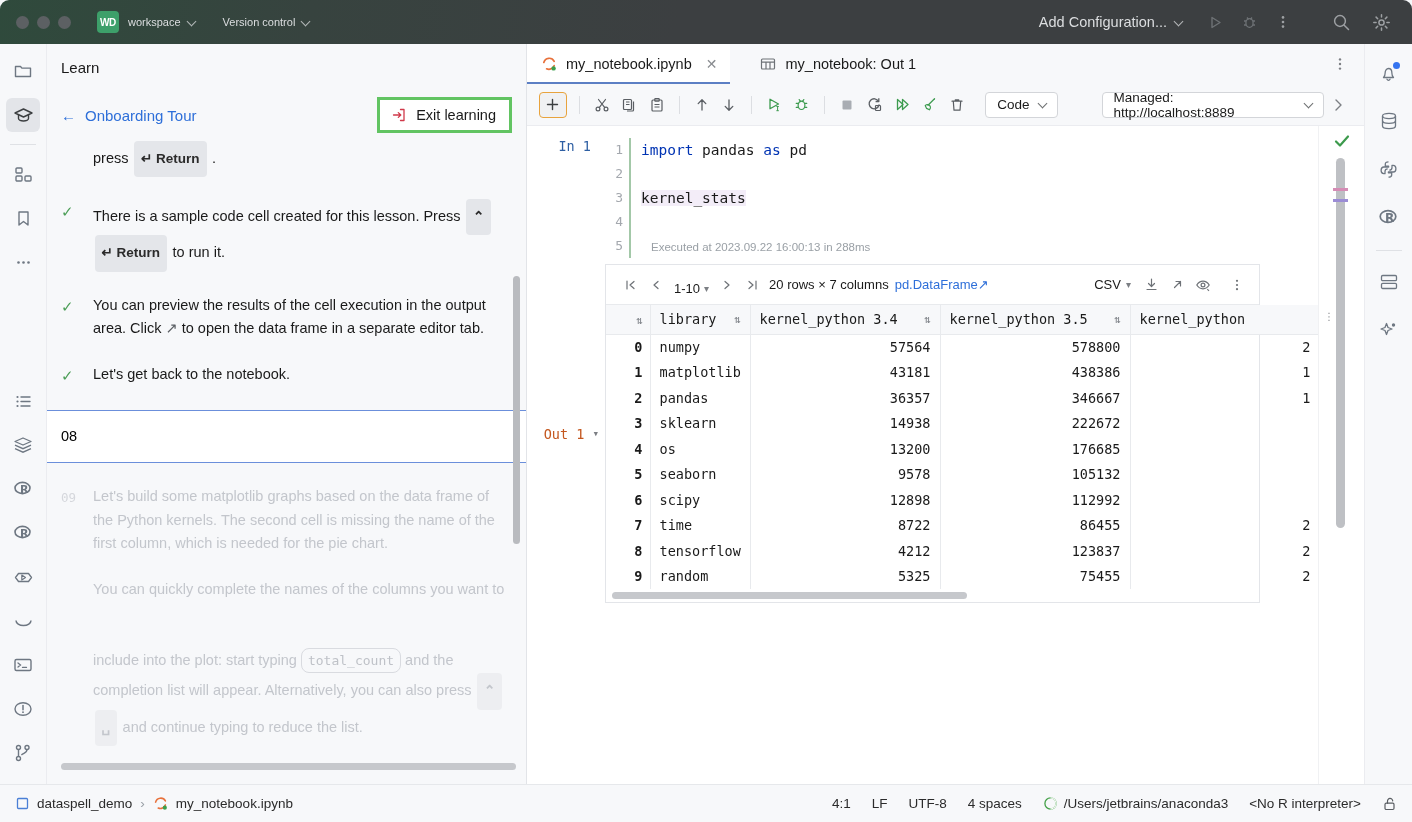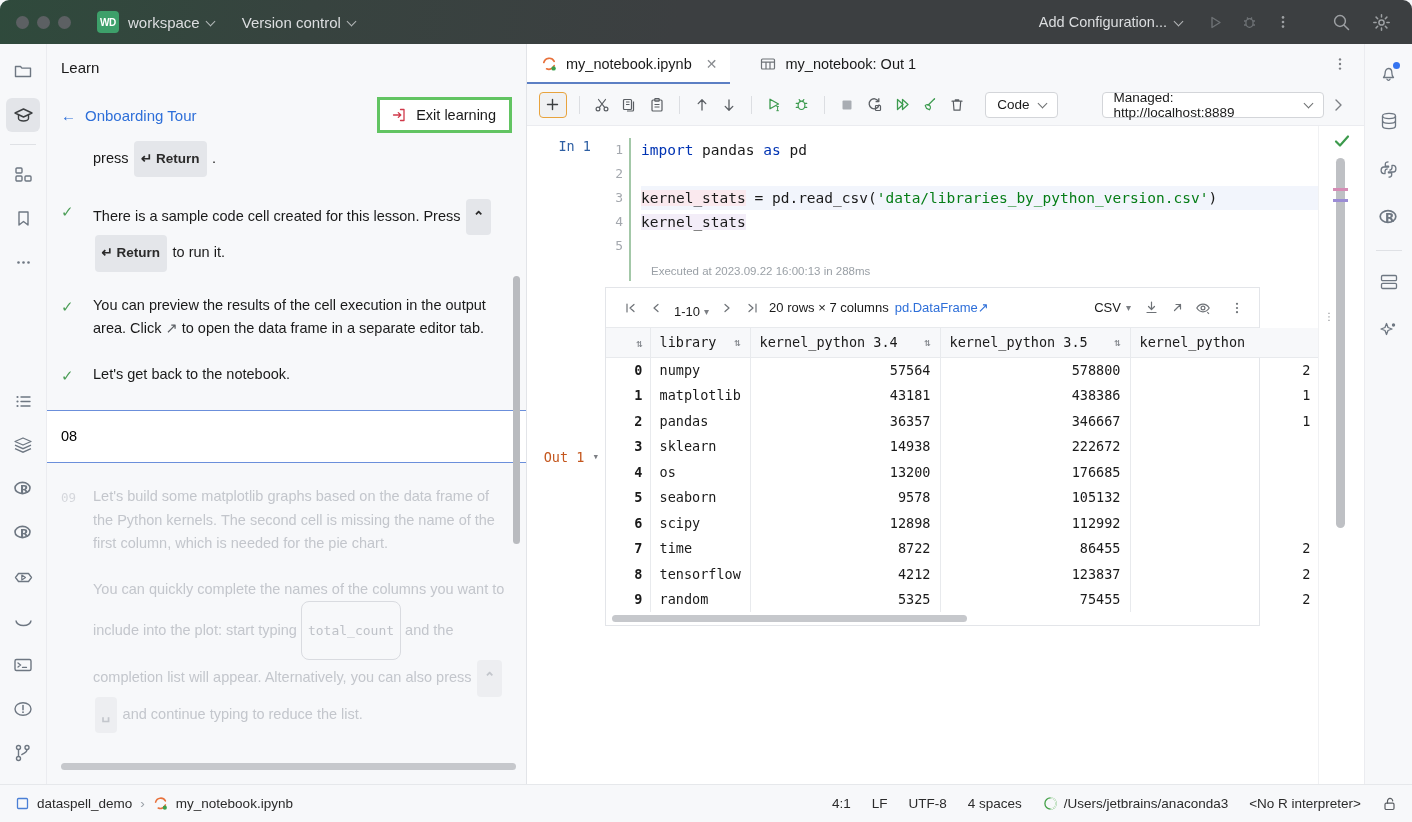--- a/index.html
+++ b/index.html
@@ -22,21 +22,21 @@
   }
   .traffic { display: flex; gap: 8px; padding-left: 16px; align-items: center; }
   .dot { width: 13px; height: 13px; border-radius: 50%; background: #5C6063; }
   .wd-logo {
     width: 22px; height: 22px; border-radius: 4px;
     background: #3DA06A; color: #fff; font-size: 10px; font-weight: bold;
     display: flex; align-items: center; justify-content: center;
     margin-left: 26px; letter-spacing: -0.3px;
   }
   .tb-item {
-    color: #DCDEE0; font-size: 15px; margin-left: 9px;
+    color: #DCDEE0; font-size: 11px; margin-left: 9px;
     display: flex; align-items: center; gap: 7px; cursor: default;
   }
   .tb-item.spaced { margin-left: 26px; }
   .chev { display: inline-block; width: 9px; height: 9px; position: relative; opacity: .75; }
   .chev::after {
     content: ''; position: absolute; left: 0; top: 0px;
     width: 6px; height: 6px; border-right: 1.4px solid currentColor; border-bottom: 1.4px solid currentColor;
     transform: rotate(45deg);
   }
   .topright { margin-left: auto; display: flex; align-items: center; gap: 0px; padding-right: 14px; }
@@ -97,22 +97,23 @@
   .step-active {
     border: 1.5px solid #6B8FDB; background: #FFF;
     border-left: none; border-right: none;
     margin: 0 -18px 22px -14px; padding: 14px 18px 14px 14px;
   }
   .step-active .inner { display: flex; gap: 13px; line-height: 1.62; font-size: 14.5px; }
   .step-dim { color: #C3C6CC; }
   .step-dim .num { color: #D5D7DC; }
   .code-chip {
     display: inline-block; border: 1px solid #D9DBE0; border-radius: 8px;
-    padding: 18px 6px; font-family: "DejaVu Sans Mono", monospace; font-size: 13px;
+    padding: 1px 6px; font-family: "DejaVu Sans Mono", monospace; font-size: 13px;
     color: #BFC2C8;
+    margin-top: 47px;
   }
   .kbd.dim { background: #EDEEF1; color: #C3C6CC; }
   .vscroll {
     position: absolute; right: 6px; width: 7px; border-radius: 4px; background: #B9BBBF;
   }
   .hscroll {
     position: absolute; left: 14px; height: 7px; border-radius: 4px; background: #C6C8CC;
   }
 
   
@@ -588,21 +589,20 @@
               <div>1</div>
               <div>2</div>
               <div>3</div>
               <div>4</div>
               <div>5</div>
             </div>
             <div class="code-body">
               <div id="code-host">
                   <div class="cline"><span class="kw">import</span><span> pandas </span><span class="kw">as</span><span> pd</span></div>
                   <div class="cline">&nbsp;</div>
-                  <div class="cline hl"><span class="ident-hl">kernel_stats</span><span> = pd.read_csv(</span><span class="str">'data/libraries_by_python_version.csv'</span><span>)</span></div>
                   <div class="cline"><span class="ident-hl2">kernel_stats</span></div>
                   <div class="cline">&nbsp;</div>
                 </div>
               <div class="exec-note">Executed at 2023.09.22 16:00:13 in 288ms</div>
             </div>
           </div>
 
           <div class="cell-out">
             <div class="out-label">
               <span>Out 1</span>

